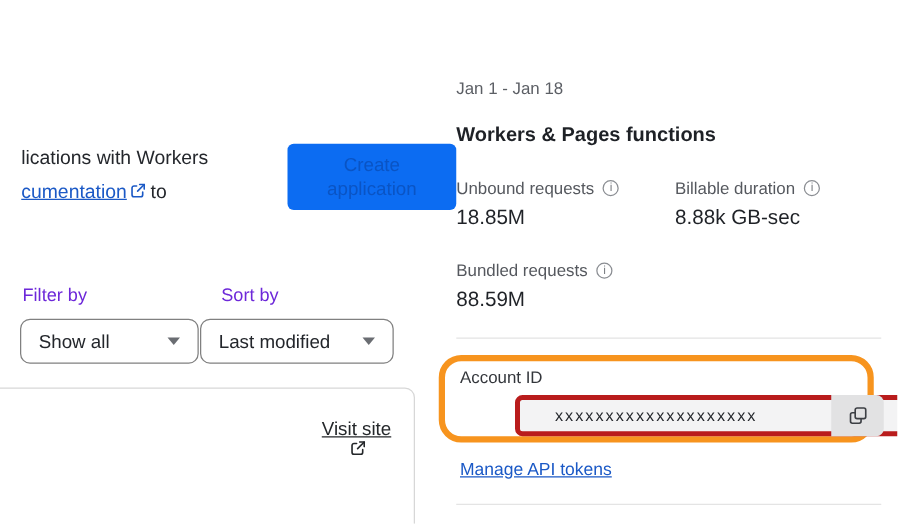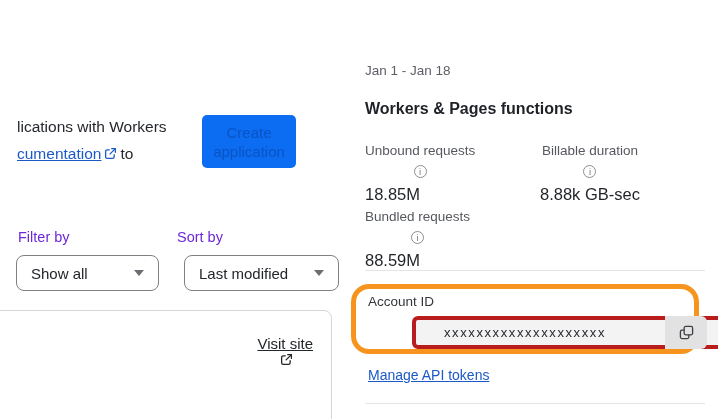--- a/index.html
+++ b/index.html
@@ -7,21 +7,21 @@
   .screen {
     position:relative; width:718px; height:419px; overflow:hidden;
     background:#ffffff; font-family:"Liberation Sans","DejaVu Sans",sans-serif;
     color:#24272c;
   }
   
   .intro { position:absolute; left:17px; top:114px; font-size:15.5px; line-height:26.5px; color:#24272c; white-space:nowrap; }
   .intro a, .link { color:#1b59c6; text-decoration:underline; cursor:pointer; }
   .ext-icon { display:inline-block; width:13px; height:13px; vertical-align:-1px; margin:0 3px; }
   .create-btn {
-    position:absolute; left:202px; top:115px; width:94px; height:53px;
+    position:absolute; left:230px; top:115px; width:135px; height:53px;
     background:#0c6cf2; border:none; border-radius:5px;
     color:#0a54c4; font-size:15px; line-height:19px; font-family:inherit;
     display:flex; align-items:center; justify-content:center; text-align:center;
     padding:0 13px; cursor:pointer;
   }
   .field-label { position:absolute; font-size:14.5px; color:#6d28d9; }
   .dropdown {
     position:absolute; height:36px; background:#fff;
     border:1.5px solid #808080; border-radius:8px;
     display:flex; align-items:center; justify-content:space-between;
@@ -41,21 +41,21 @@
   
   .acct-header { position:absolute; left:365px; top:35px; display:flex; align-items:center; gap:12px; }
   .acct-title { font-size:17px; font-weight:700; color:#1e2126; }
   .plan-badge {
     background:#c9dcf7; color:#1f3e6d; font-size:12.5px;
     padding:3px 10px 4px; border-radius:11px; white-space:nowrap;
   }
   .date-range { position:absolute; left:365px; top:63px; font-size:13.5px; color:#5c5f65; }
   .section-title { position:absolute; left:365px; top:100px; font-size:16px; font-weight:700; color:#1e2126; }
   .metric { position:absolute; }
-  .metric-label { display:flex; align-items:center; gap:7px; font-size:13.5px; color:#55585e; white-space:nowrap;flex-direction:column; }
+  .metric-label { display:flex; align-items:center; gap:7px; font-size:13.5px; color:#55585e; white-space:nowrap; }
   .metric-value { margin-top:7px; font-size:16.5px; color:#1f2227; }
   .info-icon {
     display:inline-block; width:13px; height:13px; border:1px solid #8a8d92; border-radius:50%;
     font-size:9.5px; line-height:11.5px; text-align:center; color:#797c82; font-style:normal;
   }
   .divider { position:absolute; left:365px; width:340px; height:1px; background:#e4e4e4; }
   .highlight-ring {
     position:absolute; left:351px; top:284px; width:348px; height:70px;
     border:5px solid #f7941e; border-radius:18px; pointer-events:none;
   }
@@ -92,21 +92,21 @@
 
   <button class="create-btn">Create application</button>
 
   <div class="field-label" style="left:18px; top:229px;">Filter by</div>
   <div class="dropdown" style="left:16px; top:255px; width:143px;">
     <span>Show all</span>
     <span class="caret"></span>
   </div>
 
   <div class="field-label" style="left:177px; top:229px;">Sort by</div>
-  <div class="dropdown" style="left:184px; top:255px; width:155px;">
+  <div class="dropdown" style="left:160px; top:255px; width:155px;">
     <span>Last modified</span>
     <span class="caret"></span>
   </div>
 
   <div class="list-card">
     <div class="visit-site">
       <span class="vs-text">Visit site</span>
       <span class="ext-icon"><svg width="13" height="13" viewBox="0 0 16 16" fill="none" stroke="#24272a" stroke-width="1.6" stroke-linecap="round" stroke-linejoin="round">
             <path d="M6.5 3.5H4a2 2 0 0 0-2 2V12a2 2 0 0 0 2 2h6.5a2 2 0 0 0 2-2V9.5"></path>
             <path d="M9.5 2H14v4.5"></path>

